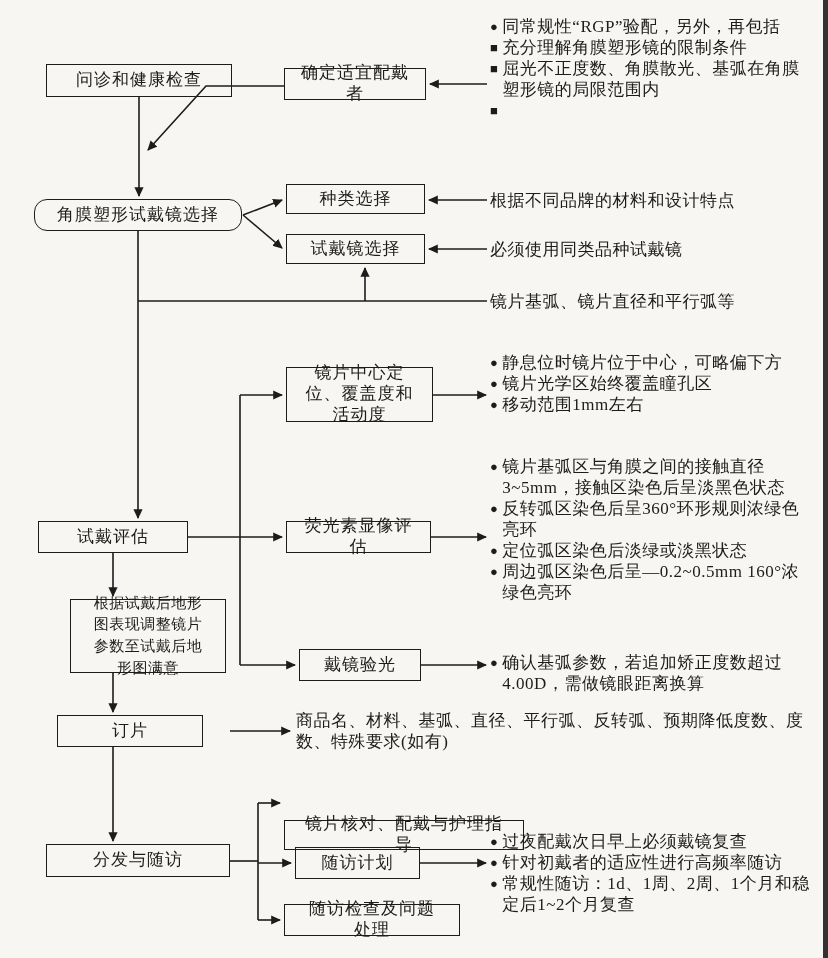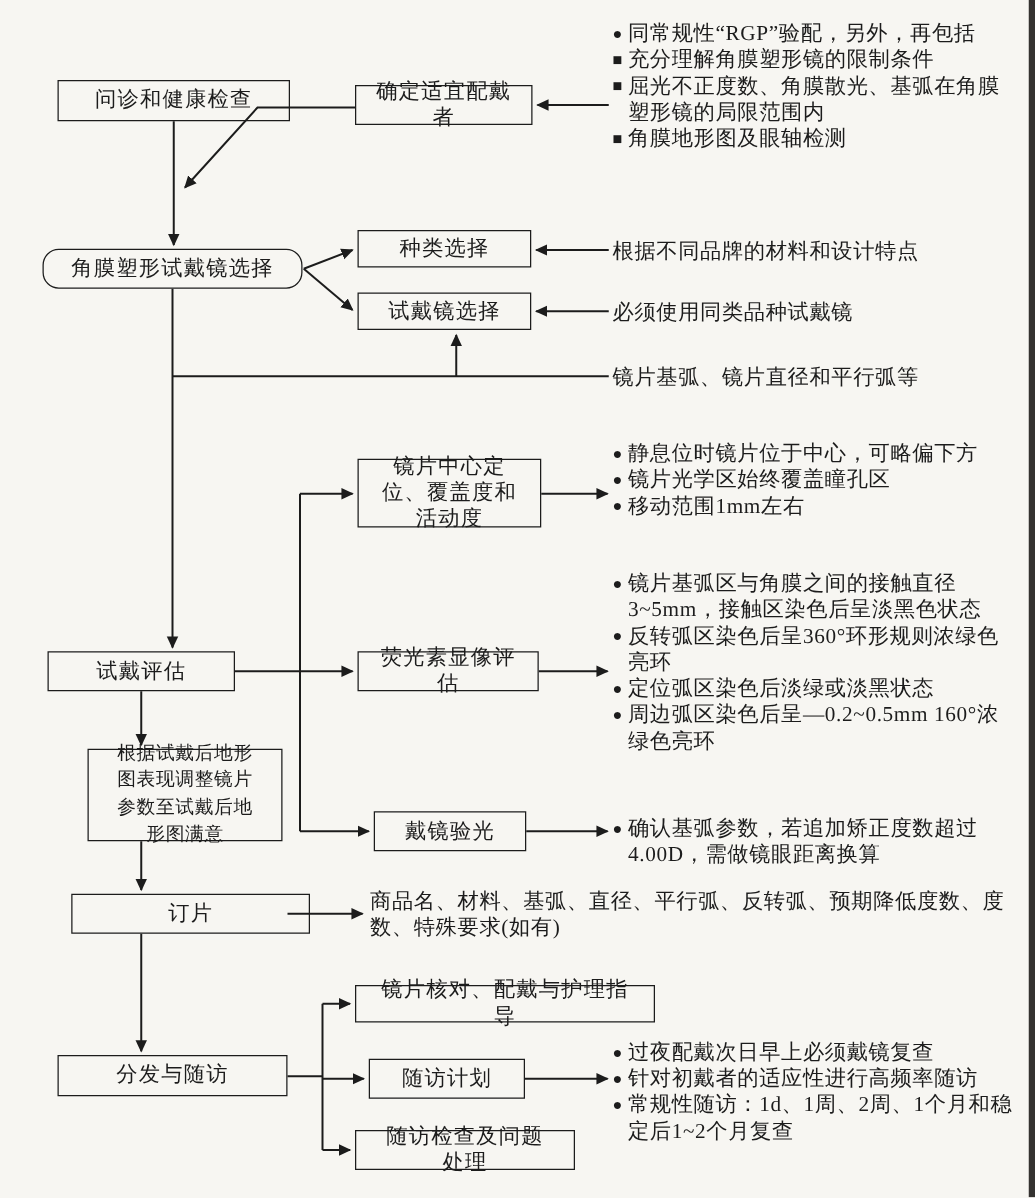--- a/index.html
+++ b/index.html
@@ -94,46 +94,45 @@
   <div class="box" style="left:38px;top:521px;width:150px;height:32px;">试戴评估</div>
 
   <div class="box" style="left:286px;top:367px;width:147px;height:55px;">镜片中心定位、覆盖度和活动度</div>
 
   <div class="box" style="left:286px;top:521px;width:145px;height:32px;">荧光素显像评估</div>
 
   <div class="box" style="left:299px;top:649px;width:122px;height:32px;">戴镜验光</div>
 
   <div class="box box-adjust" style="left:34px;top:599px;width:156px;height:74px;">根据试戴后地形图表现调整镜片参数至试戴后地形图满意</div>
 
-  <div class="box" style="left:57px;top:715px;width:191px;height:32px;">订片</div>
+  <div class="box" style="left:57px;top:715px;width:146px;height:32px;">订片</div>
 
   <div class="box" style="left:46px;top:844px;width:184px;height:33px;">分发与随访</div>
 
-  <div class="box" style="left:284px;top:788px;width:240px;height:30px;">镜片核对、配戴与护理指导</div>
+  <div class="box" style="left:284px;top:820px;width:240px;height:30px;">镜片核对、配戴与护理指导</div>
 
   <div class="box" style="left:295px;top:847px;width:125px;height:32px;">随访计划</div>
 
   <div class="box" style="left:284px;top:904px;width:176px;height:32px;">随访检查及问题处理</div>
 
   <div class="note" style="left:490px;top:16px;width:322px;">
     <div class="note-item">
       <span class="marker">●</span>
       <span>同常规性“RGP”验配，另外，再包括</span>
     </div>
     <div class="note-item">
       <span class="marker">■</span>
       <span>充分理解角膜塑形镜的限制条件</span>
     </div>
     <div class="note-item">
       <span class="marker">■</span>
       <span>屈光不正度数、角膜散光、基弧在角膜塑形镜的局限范围内</span>
     </div>
     <div class="note-item">
       <span class="marker">■</span>
-      <span>角膜地形图及眼轴检测</span>
     </div>
   </div>
 
   <div class="note note-line" style="left:490px;top:190px;">根据不同品牌的材料和设计特点</div>
 
   <div class="note note-line" style="left:490px;top:239px;">必须使用同类品种试戴镜</div>
 
   <div class="note note-line" style="left:490px;top:291px;">镜片基弧、镜片直径和平行弧等</div>
 
   <div class="note" style="left:490px;top:352px;width:322px;">

